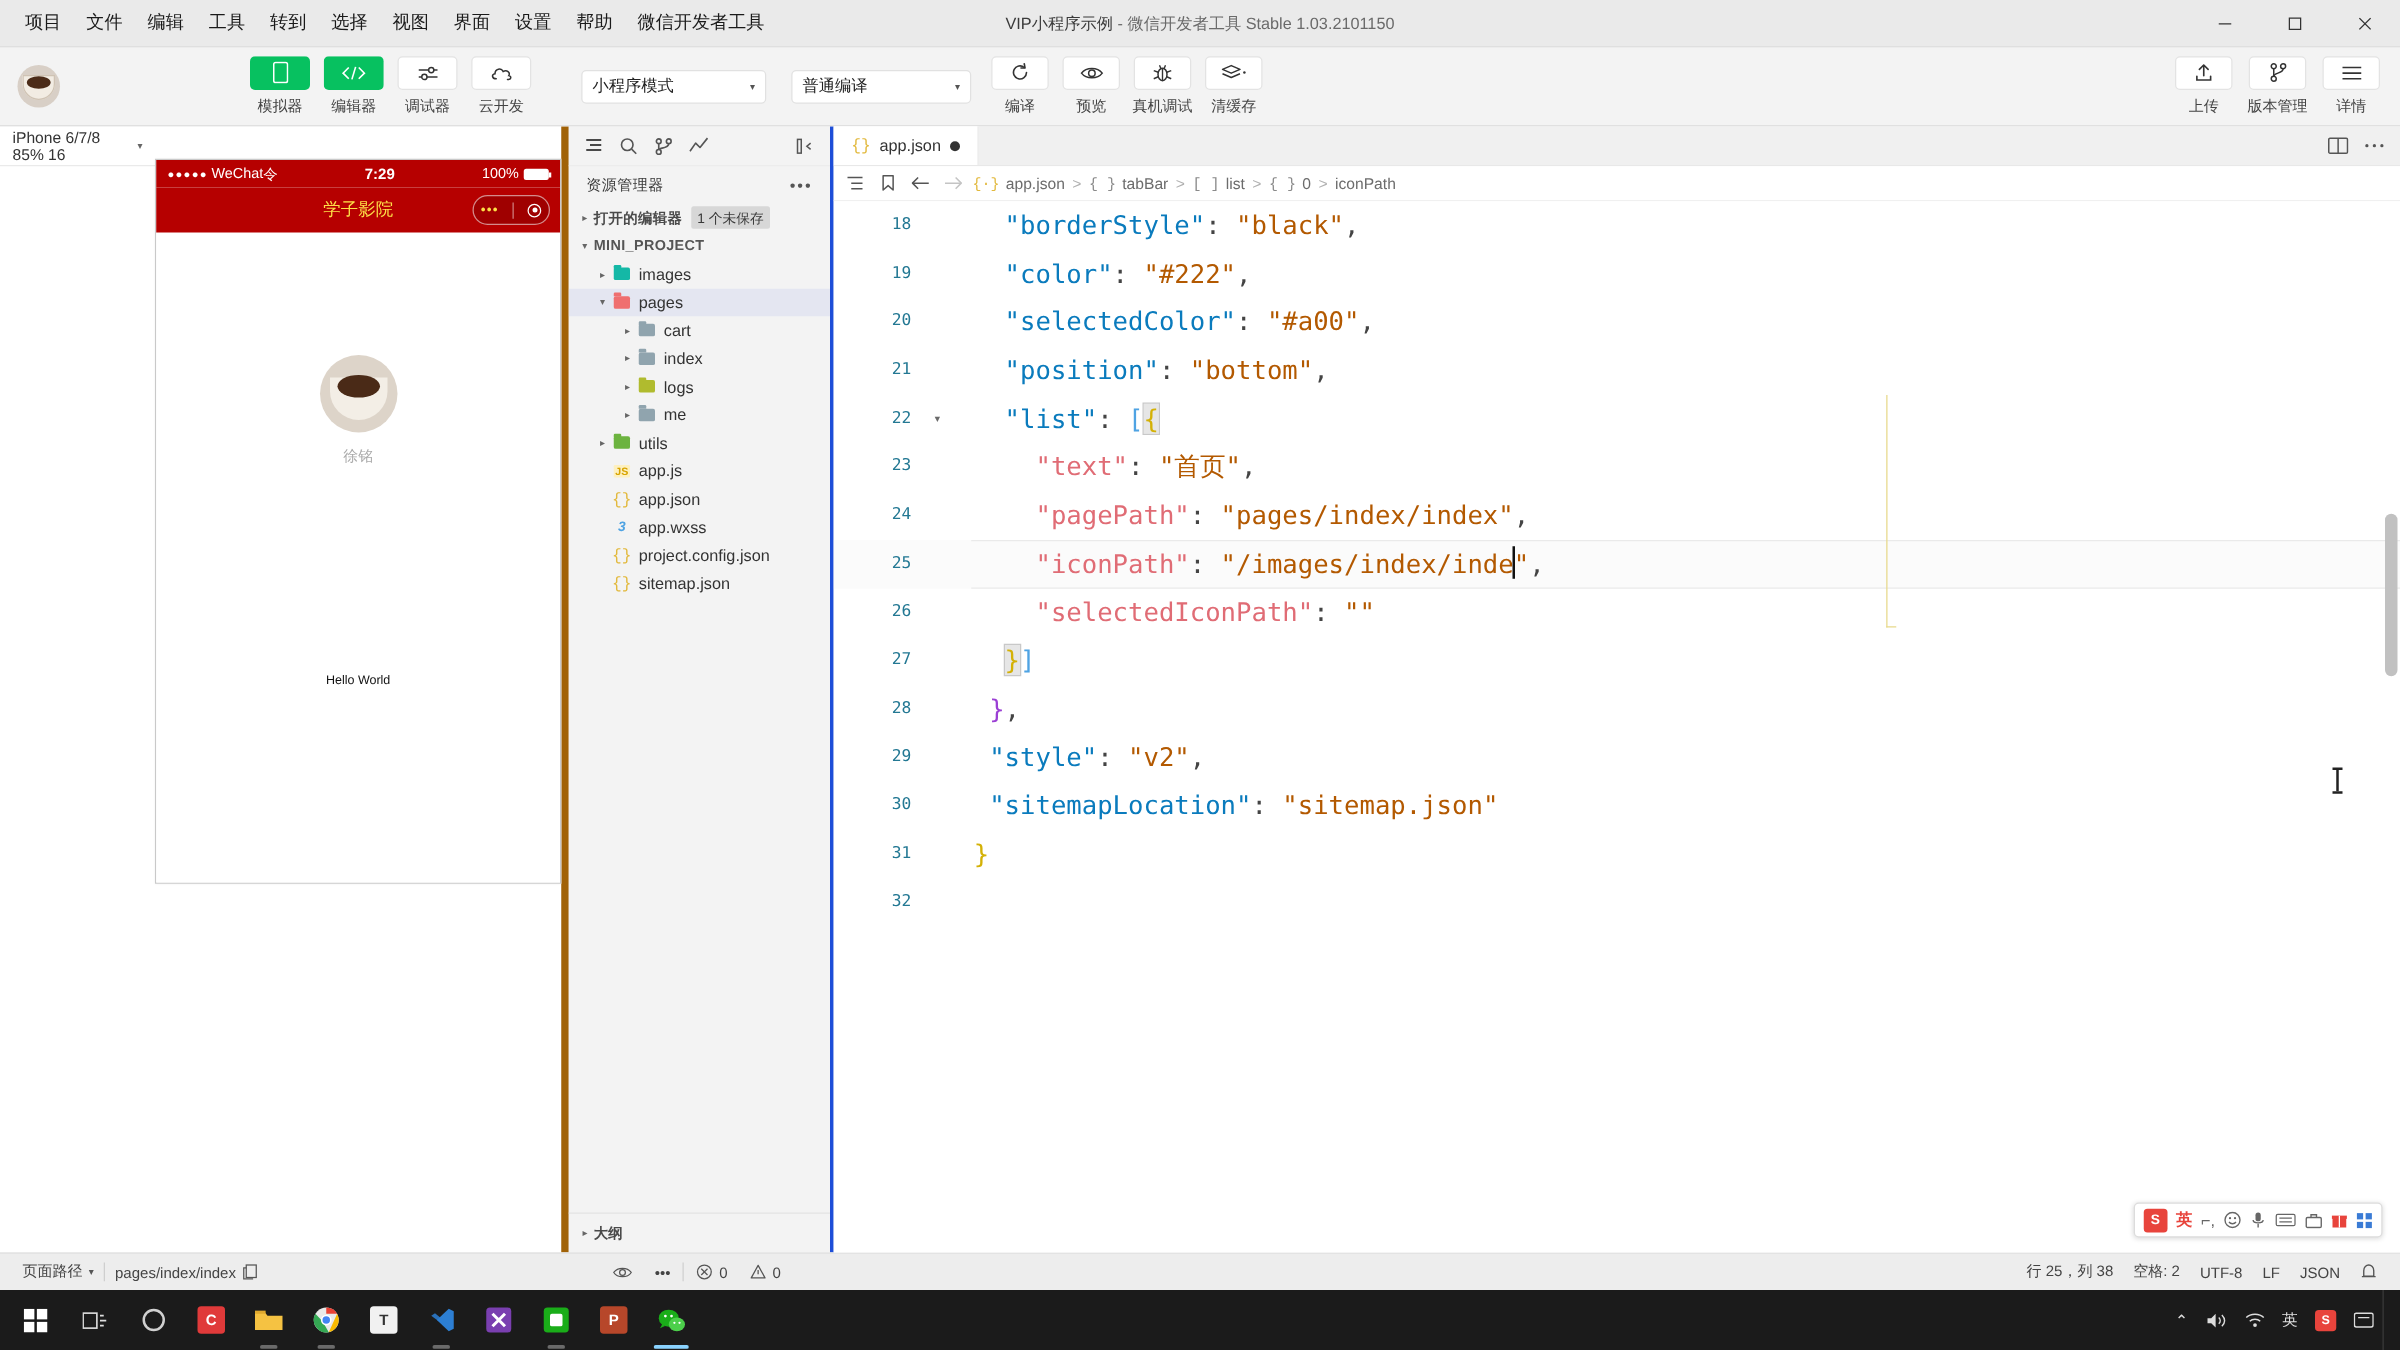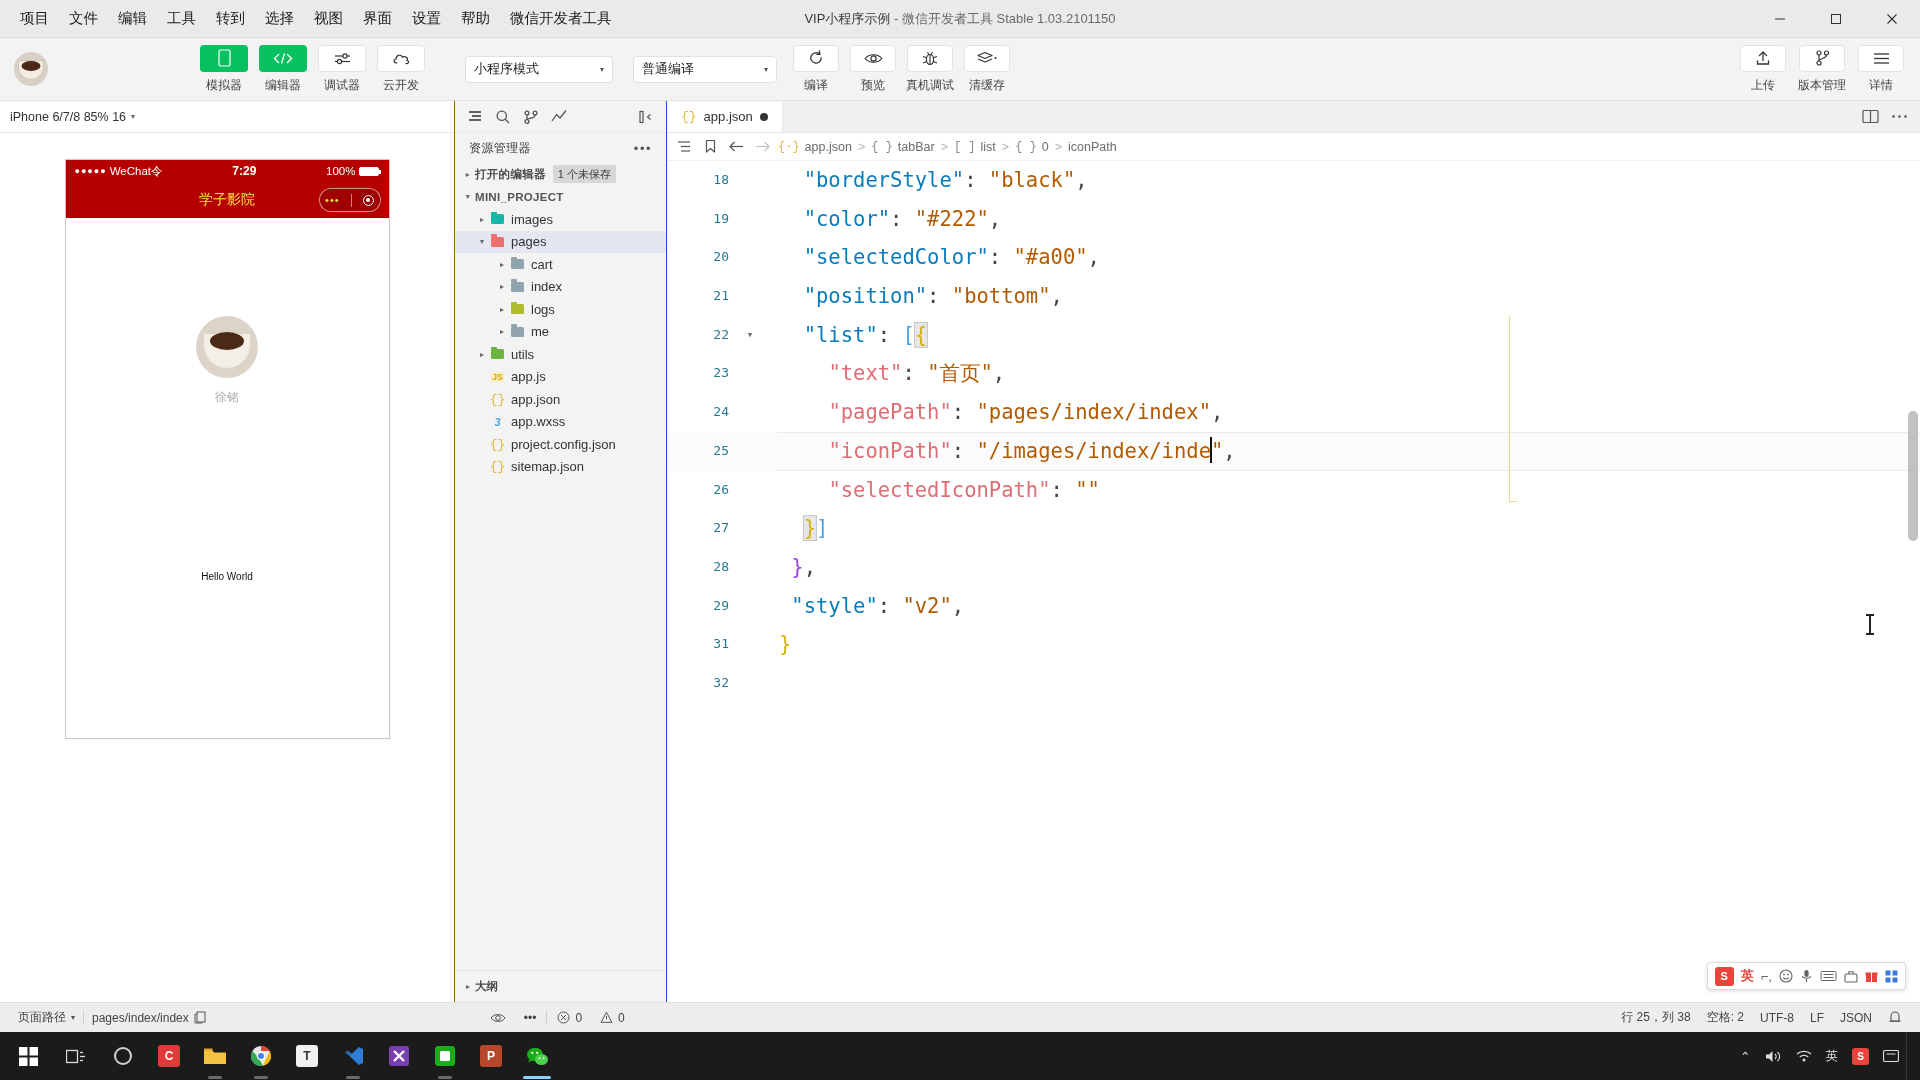--- a/index.html
+++ b/index.html
@@ -78,22 +78,22 @@
   }
   .act-lbl{ font-size:12px; color:#444; margin-top:5px; white-space:nowrap; }
 
   .right-group{ margin-left:auto; display:flex; gap:9px; }
 
   
   .main{ flex:1; display:flex; min-height:0; }
 
   
   .sim{
-    width:455px; flex:0 0 455px; background:#fff; border-right:1px solid #a16207;
-    display:flex; flex-direction:column;
+    width:455px; flex:0 0 455px; background:#fff; border-right:6px solid #a16207;
+    display:flex; flex-direction:row;
   }
   .sim-head{
     height:32px; border-bottom:1px solid #eaeaea; display:flex; align-items:center;
     padding:0 10px; font-size:12.5px; color:#333;
   }
   .sim-head .caret{ font-size:8px; margin-left:5px; color:#666; }
   .sim-body{ flex:1; display:flex; align-items:flex-start; justify-content:center; padding-top:26px; }
   .phone{
     width:325px; height:580px; border:1px solid #c9c9c9; background:#fff;
     display:flex; flex-direction:column; box-shadow:0 0 2px rgba(0,0,0,.06);
@@ -138,21 +138,21 @@
   }
   .p-avatar .coffee{
     position:absolute; left:50%; top:40%; transform:translate(-50%,-50%);
     width:34px; height:18px; border-radius:50%; background:#4a2a17;
   }
   .p-name{ font-size:12px; color:#aaa; margin-top:11px; }
   .p-hello{ font-size:10px; color:#111; margin-top:165px; }
 
   
   .explorer{
-    width:212px; flex:0 0 212px; background:#f3f3f3; border-right:1px solid #1d4ed8;
+    width:212px; flex:0 0 212px; background:#f3f3f3; border-right:3px solid #1d4ed8;
     display:flex; flex-direction:column;
   }
   .ex-icons{
     height:32px; display:flex; align-items:center; gap:4px; padding:0 8px;
     border-bottom:1px solid #ececec;
   }
   .ex-ic{ width:24px; height:24px; display:flex; align-items:center; justify-content:center; color:#555; }
   .ex-ic.sel{ color:#111; }
   .ex-collapse{ margin-left:auto; }
   .ex-title{
@@ -800,20 +800,25 @@
             </div>
             <div class="cl">
               <span class="lnum">28</span>
               <span class="fold-arrow"></span>
               <span class="ctext"> <span class="br-p">}</span><span class="p">,</span></span>
             </div>
             <div class="cl">
               <span class="lnum">29</span>
               <span class="fold-arrow"></span>
               <span class="ctext"> <span class="k2">"style"</span><span class="p">:</span> <span class="s">"v2"</span><span class="p">,</span></span>
+            </div>
+            <div class="cl">
+              <span class="lnum">30</span>
+              <span class="fold-arrow"></span>
+              <span class="ctext"> <span class="k2">"sitemapLocation"</span><span class="p">:</span> <span class="s">"sitemap.json"</span></span>
             </div>
             <div class="cl">
               <span class="lnum">31</span>
               <span class="fold-arrow"></span>
               <span class="ctext"><span class="br-y">}</span></span>
             </div>
             <div class="cl">
               <span class="lnum">32</span>
               <span class="fold-arrow"></span>
               <span class="ctext"></span>

